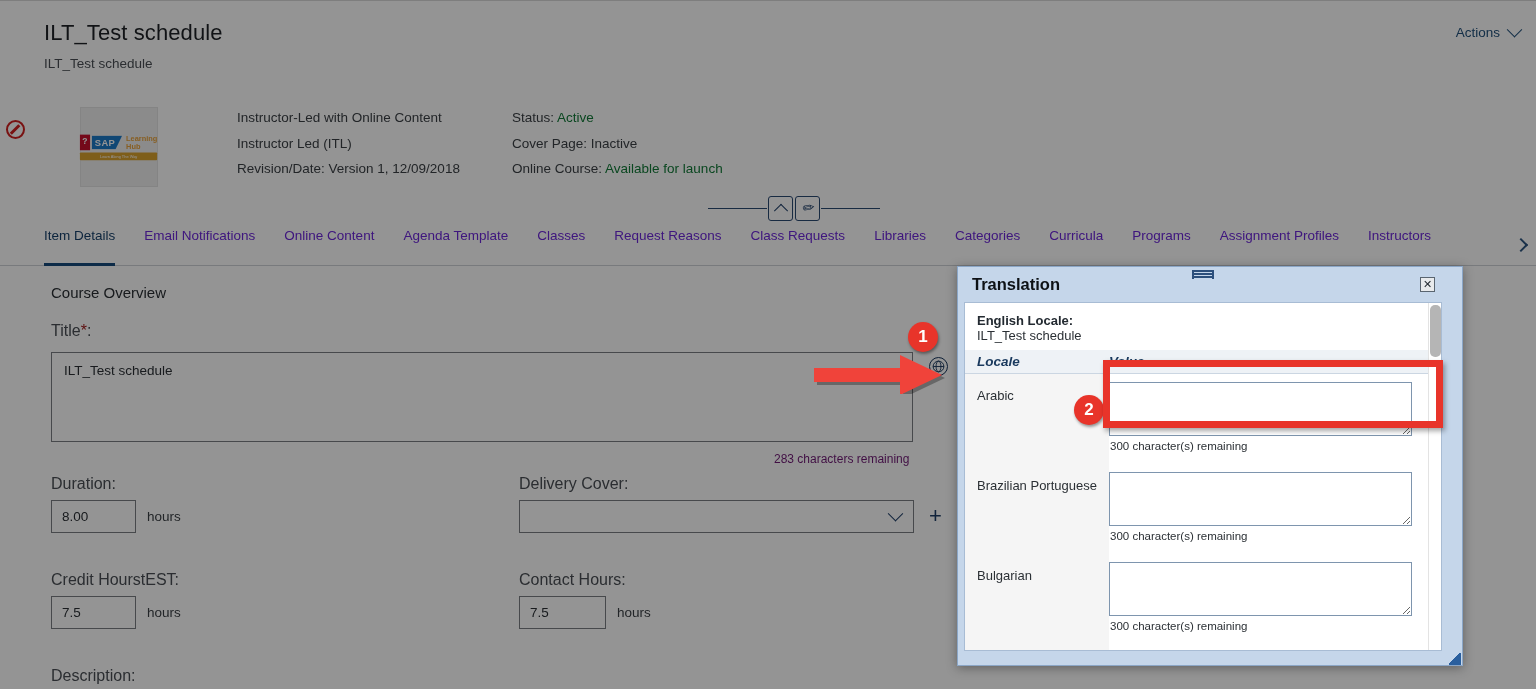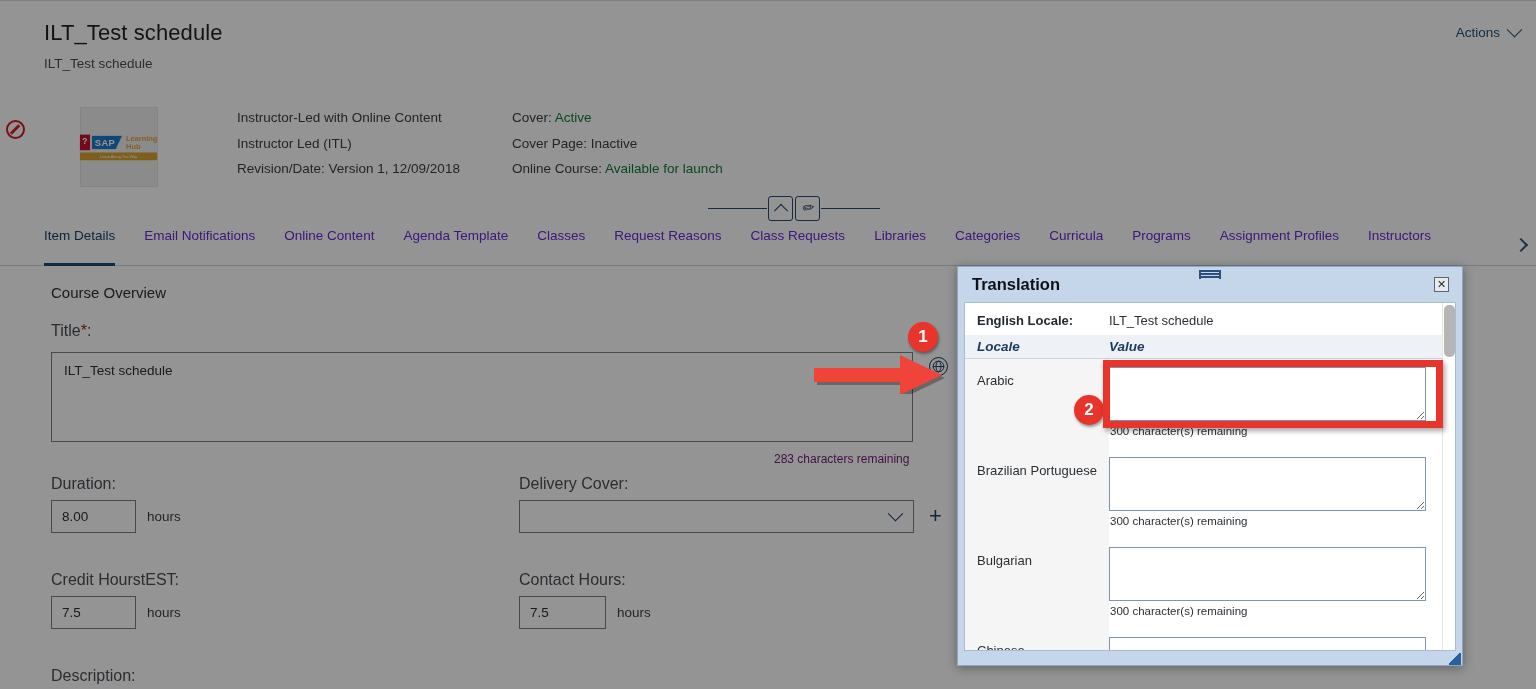--- a/index.html
+++ b/index.html
@@ -212,21 +212,21 @@
   .image-label{ left: 988px; top: 667px; margin-top: 32px; }
 
   
   .dialog {
     position: absolute; left: 957px; top: 266px;
     width: 506px; height: 400px;
     background: #c5d6ea;
     border: 1px solid #8ba6c6;
     box-shadow: 0 2px 10px rgba(0,0,0,.35);
     z-index: 60;
-    padding: 0 6px 8px 6px;
+    padding: 0 20px 8px 6px;
   }
   .dlg-titlebar {
     height: 35px; position: relative;
     display: flex; align-items: center;
   }
   .dlg-title {
     font-size: 16.5px; font-weight: 700; color: #0d1115;
     margin-left: 8px;
   }
   .dlg-drag {
@@ -249,21 +249,21 @@
     border: 1px solid #a8bcd4;
     overflow: hidden;
   }
   .dlg-scroll-pane {
     position: absolute; inset: 0 13px 0 0;
     overflow: hidden;
   }
   .dlg-inner { padding: 10px 0 0 0; }
 
   .eng-row {
-    display: flex; padding: 0 0 7px 12px; font-size: 13px; color: #232a31;
+    display: flex; padding: 0 0 7px 12px; font-size: 13px; color: #232a31; flex-direction: column;
   }
   .eng-lbl { font-weight: 700; width: 132px; }
   .eng-val { color: #2b3035; }
 
   .col-head {
     display: flex; font-size: 13.5px; font-weight: 700; font-style: italic;
     color: #1a3a5e; background: #eef2f6;
     border-bottom: 1px solid #cbd6e2;
     padding: 4px 0 4px 12px;
   }
@@ -356,21 +356,21 @@
         </div>
         <div class="logo-bar">Learn Along The Way</div>
       </div>
     </div>
 
     <div class="meta meta-col1 meta-r1">Instructor-Led with Online Content</div>
     <div class="meta meta-col1 meta-r2">Instructor Led (ITL)</div>
     <div class="meta meta-col1 meta-r3">Revision/Date: Version 1, 12/09/2018</div>
 
     <div class="meta meta-col2 meta-r1">
-      <span>Cover:</span>
+      <span>Status:</span>
       <span class="green">Active</span>
     </div>
     <div class="meta meta-col2 meta-r2">
       <span>Cover Page:</span>
       <span>Inactive</span>
     </div>
     <div class="meta meta-col2 meta-r3">
       <span>Online Course:</span>
       <span class="green">Available for launch</span>
     </div>

